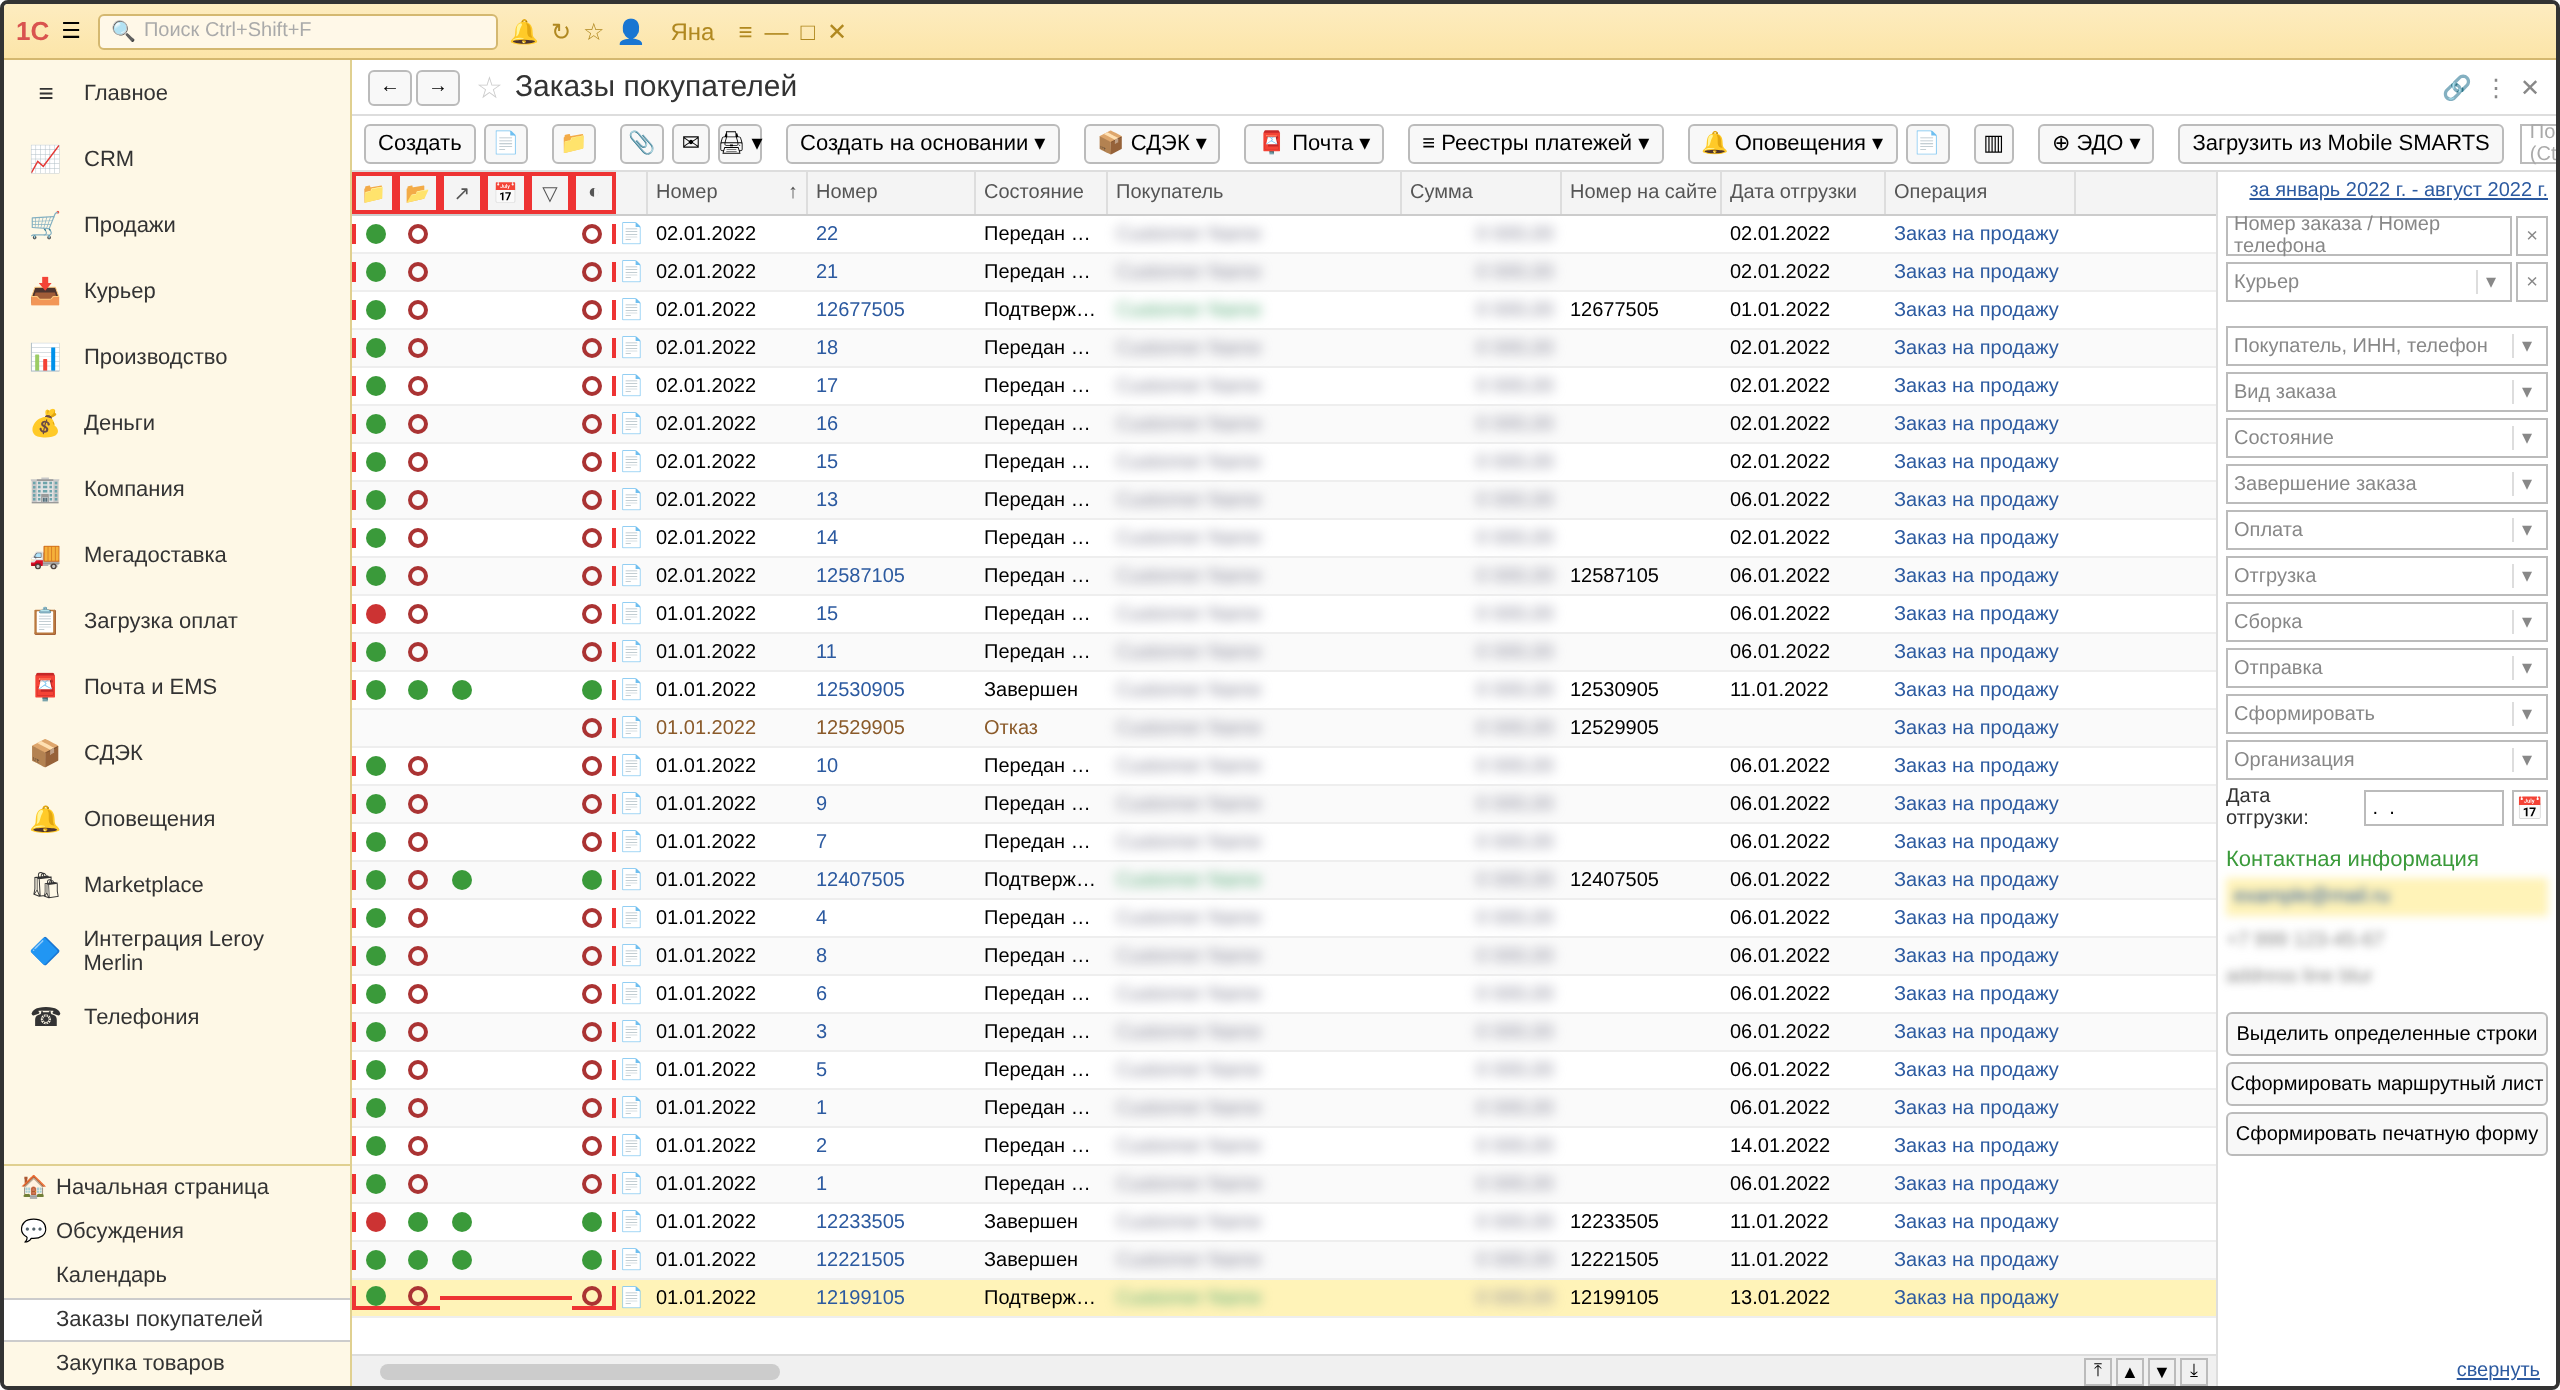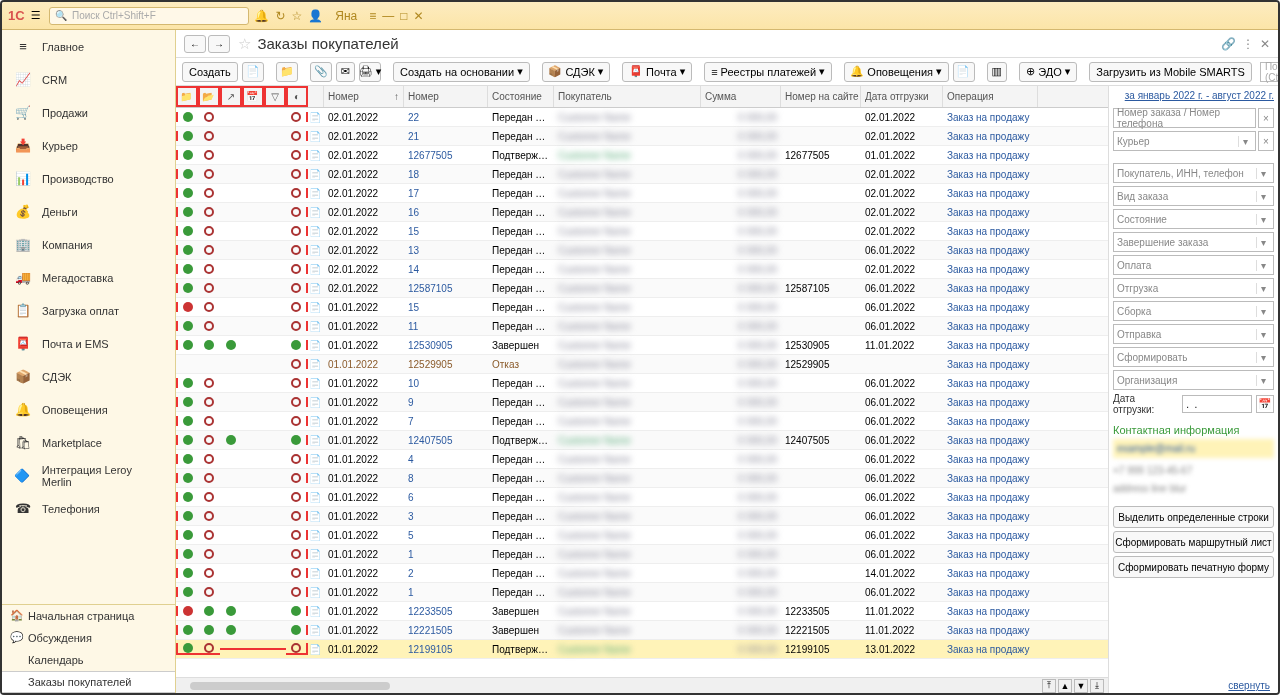--- a/index.html
+++ b/index.html
@@ -201,20 +201,23 @@
         </div>
         <div class="bitem">
           <span class="icon">💬</span>
           <span>Обсуждения</span>
         </div>
         <div class="bitem">
           <span>Календарь</span>
         </div>
         <div class="bitem active">
           <span>Заказы покупателей</span>
+        </div>
+        <div class="bitem">
+          <span>Закупка товаров</span>
         </div>
       </div>
   </div>
 
   <div class="content">
     <div class="page-header">
       <div class="nav-btn">←</div>
       <div class="nav-btn">→</div>
       <span class="star">☆</span>
       <h1>Заказы покупателей</h1>

